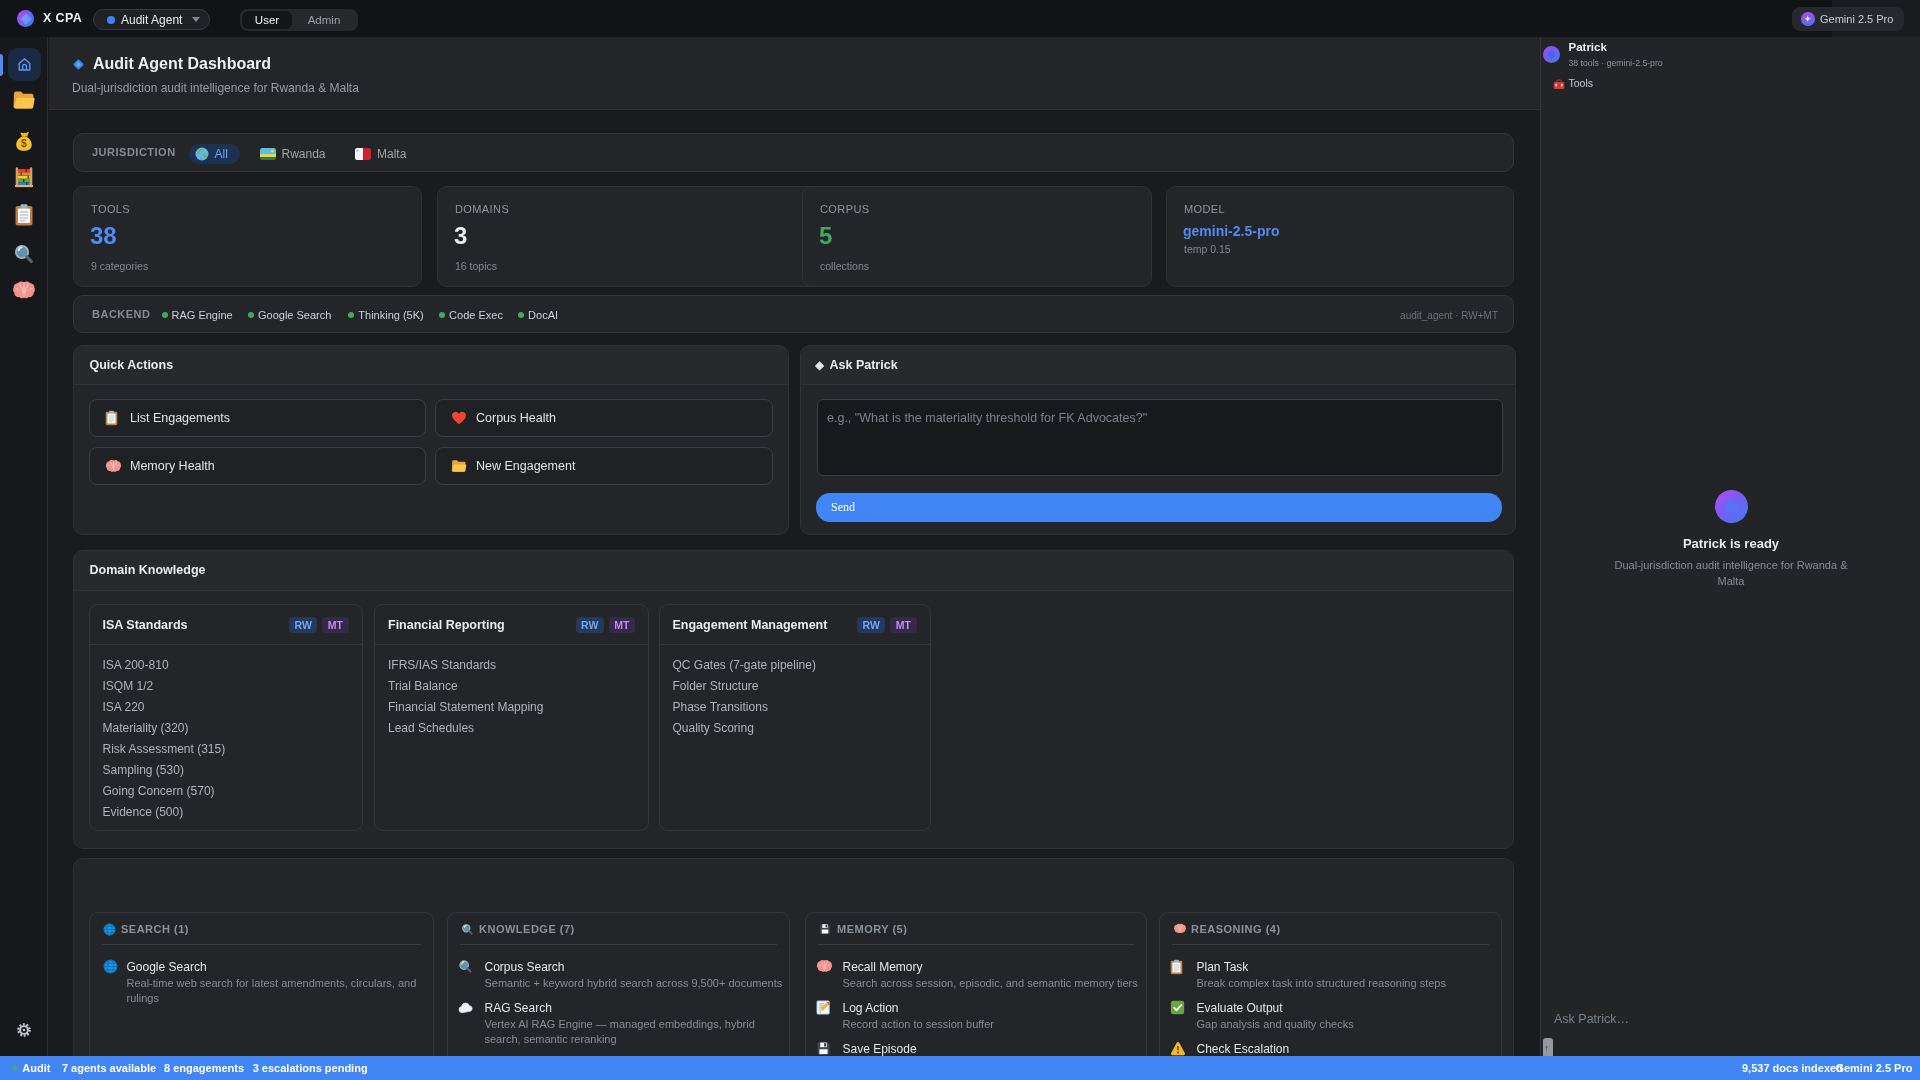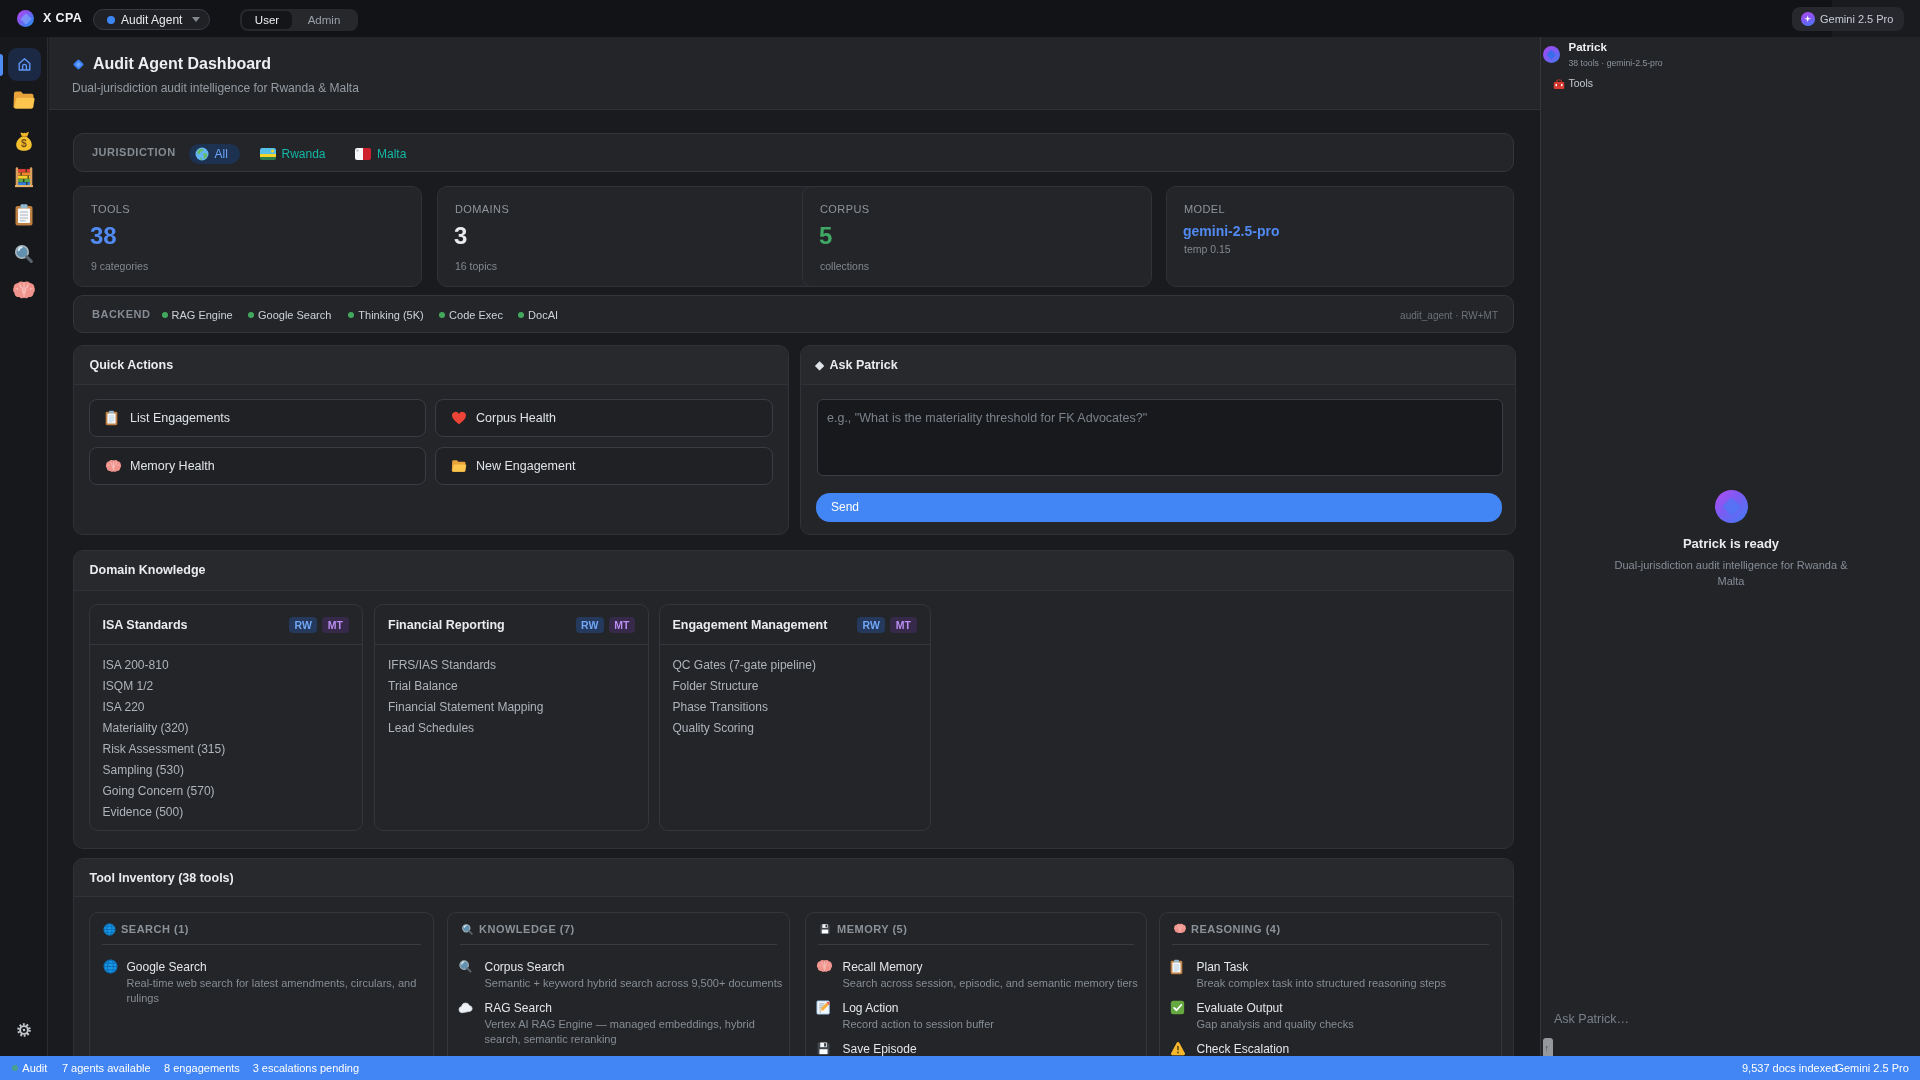--- a/index.html
+++ b/index.html
@@ -29,21 +29,21 @@
   
   #mhead { position:absolute; left:49px; top:37px; width:1491px; height:73px; background:#232528; border-bottom:1px solid #2f3135;text-decoration:underline; }
   #mtitle { position:absolute; left:44px; top:19px; font-size:16px; font-weight:bold; color:#edeef0; line-height:16px; }
   #mtitle-ic { position:absolute; left:23px; top:21px; }
   #msub { position:absolute; left:23px; top:45px; font-size:12px; color:#969ca4; line-height:12px; }
   
   .bar { position:absolute; left:73px; width:1441px; height:38px; background:#232528; border:1px solid #33363b; border-radius:10px; }
   .barlabel { position:absolute; left:18px; top:13px; font-size:11px; font-weight:bold; letter-spacing:.5px; color:#868c94; line-height:11px; }
   #juris { top:133px; height:39px; }
   #backend { top:295px; }
-  .jpill { position:absolute; top:9.5px; height:20px; display:flex; align-items:center; font-size:12px; color:#14b8a6; }
+  .jpill { position:absolute; top:9.5px; height:20px; display:flex; align-items:center; font-size:12px; color:#a3a3a3; }
   .jpill svg { margin-right:6px; }
   #jp-all { left:114.5px; width:51px; background:#1d3150; border-radius:10px; color:#6da4f8; padding-left:6px; }
   #jp-rw { left:185.5px; }
   #jp-mt { left:281px; }
   .stat { position:absolute; top:186px; height:101px; background:#232528; border:1px solid #2f3236; border-radius:10px; }
   .stat .lb { position:absolute; left:17px; top:16.5px; font-size:11px; letter-spacing:.4px; color:#8f959c; line-height:11px; }
   .stat .val { position:absolute; left:16px; top:37px; font-size:24px; font-weight:bold; color:#e8eaed; line-height:24px; }
   .stat .sub { position:absolute; left:17px; top:74px; font-size:10.5px; color:#83888f; line-height:11px; }
     .bk { position:absolute; display:flex; align-items:center; font-size:11px; color:#ced3d9; top:0; height:38px; }
   .bk .gd { width:6px; height:6px; border-radius:50%; background:#43a85e; margin-right:4px; }
@@ -54,21 +54,21 @@
   .phead .t { position:absolute; left:15.5px; top:13px; font-size:12.5px; font-weight:bold; color:#e9ebee; line-height:13px; }
   #qa { left:73px; top:345px; width:716px; height:190px; }
   #ap { left:800px; top:345px; width:716px; height:190px; }
   .qbtn { position:absolute; height:38px; background:#1f2124; border:1px solid #393d43; border-radius:8px; }
   .qbtn .ic { position:absolute; left:15px; top:50%; transform:translateY(-50%); display:flex; }
   .qbtn .tx { position:absolute; left:40px; top:12px; font-size:12.5px; color:#e0e3e7; line-height:13px; }
   #apdiamond { position:absolute; left:14px; top:13px; font-size:12px; color:#dfe2e6; line-height:13px; }
   #ap .phead .t { left:28.5px; }
   #apta { position:absolute; left:16px; top:53px; width:686px; height:77px; background:#18191c; border:1px solid #3a3e44; border-radius:6px; }
   #apta .ph { position:absolute; left:9px; top:11px; font-size:12.5px; color:#7b828b; }
-  #apsend { position:absolute; left:15px; top:146.5px; width:686px; height:29px; background:#4285f4; border-radius:14px; }
+  #apsend { position:absolute; left:15px; top:146.5px; width:686px; height:29px; background:#4285f4; border-radius:14px;font-family:Liberation Serif, serif; }
   #apsend span { position:absolute; left:15px; top:8px; font-size:12px; color:#fff; line-height:13px; }
   
   #dk { left:73px; top:550px; width:1441px; height:299px; }
   #dk .phead { height:40px; } #ti .phead { height:38px; }
   .dkcard { position:absolute; top:53px; height:227px; background:#232528; border:1px solid #33363b; border-radius:9px; }
   .dkhead { position:absolute; left:0; top:0; right:0; height:40px; border-bottom:1px solid #33363b; }
   .dkhead .t { position:absolute; left:13px; top:14px; font-size:12.5px; font-weight:bold; color:#e9ebee; line-height:13px; }
   .badges { position:absolute; right:13px; top:12px; display:flex; gap:5px; }
   .bdg { font-size:10.5px; font-weight:bold; height:16px; line-height:16px; padding:0 5.5px; border-radius:4px; }
   .bdg.rw { background:#24395c; color:#72a6f7;margin-left:24px; }
@@ -98,21 +98,21 @@
   #rp-center { position:absolute; left:0; top:453px; width:380px; text-align:center; }
   #rp-cav { width:33px; height:33px; border-radius:50%; margin:0 auto; background:linear-gradient(135deg,#b44bf0 0%,#7a5cf3 45%,#3f7df4 100%); position:relative; }
   #rp-cav:after { content:""; position:absolute; left:10px; top:10px; width:13px; height:13px; background:rgba(70,125,245,.65); transform:rotate(45deg); border-radius:2px; }
   #rp-ready { margin-top:13px; font-size:13px; font-weight:bold; color:#e9ebee; }
   #rp-desc { margin:6px auto 0; width:250px; font-size:11px; line-height:16px; color:#868d96; }
   #rp-ask { position:absolute; left:13px; top:975px; font-size:12.5px; color:#79808a;text-align:right; }
   #rp-up { position:absolute; left:2px; top:1001px; width:10px; height:22px; background:#95989c; border-radius:3px; }
   #rp-up:after { content:"\2191"; position:absolute; left:1.5px; top:5px; font-size:9px; color:#43464b; }
   
   #status { position:absolute; left:0; top:1056px; width:1920px; height:24px; background:#4285f4; z-index:50; font-size:11px; color:#fff; }
-  #status div { position:absolute; top:6.5px; line-height:11px; }
+  #status div { position:absolute; top:6.5px; line-height:11px;font-weight:bold; }
   #status .tdot { width:6px; height:6px; border-radius:50%; background:#4aa08e; left:12px; top:9px; }
 </style>
 </head>
 <body>
 <div id="topbar">
   <div id="logo"></div>
   <div id="brand">X CPA</div>
   <div id="agentpill">
       <div class="dot"></div>
       <div class="txt">Audit Agent</div>
@@ -388,23 +388,20 @@
     <div class="dklist">
         <div>QC Gates (7-gate pipeline)</div>
         <div>Folder Structure</div>
         <div>Phase Transitions</div>
         <div>Quality Scoring</div>
       </div>
   </div>
 </div>
 
 <div class="panel" id="ti">
-  <div class="phead">
-      <div class="t">Tool Inventory (38 tools)</div>
-    </div>
   <div class="ticard" style="left:15px; width:345px;">
     <div class="tihead">
         <svg width="13" height="13" viewBox="0 0 18 18">
           <circle cx="9" cy="9" r="7.8" fill="#189ae8"></circle>
           <g fill="none" stroke="#0c6fb8" stroke-width="1.3">
             <ellipse cx="9" cy="9" rx="3.6" ry="7.8"></ellipse>
             <line x1="1.2" y1="9" x2="16.8" y2="9"></line>
             <line x1="2.3" y1="5" x2="15.7" y2="5"></line>
             <line x1="2.3" y1="13" x2="15.7" y2="13"></line>
             <circle cx="9" cy="9" r="7.8"></circle>

